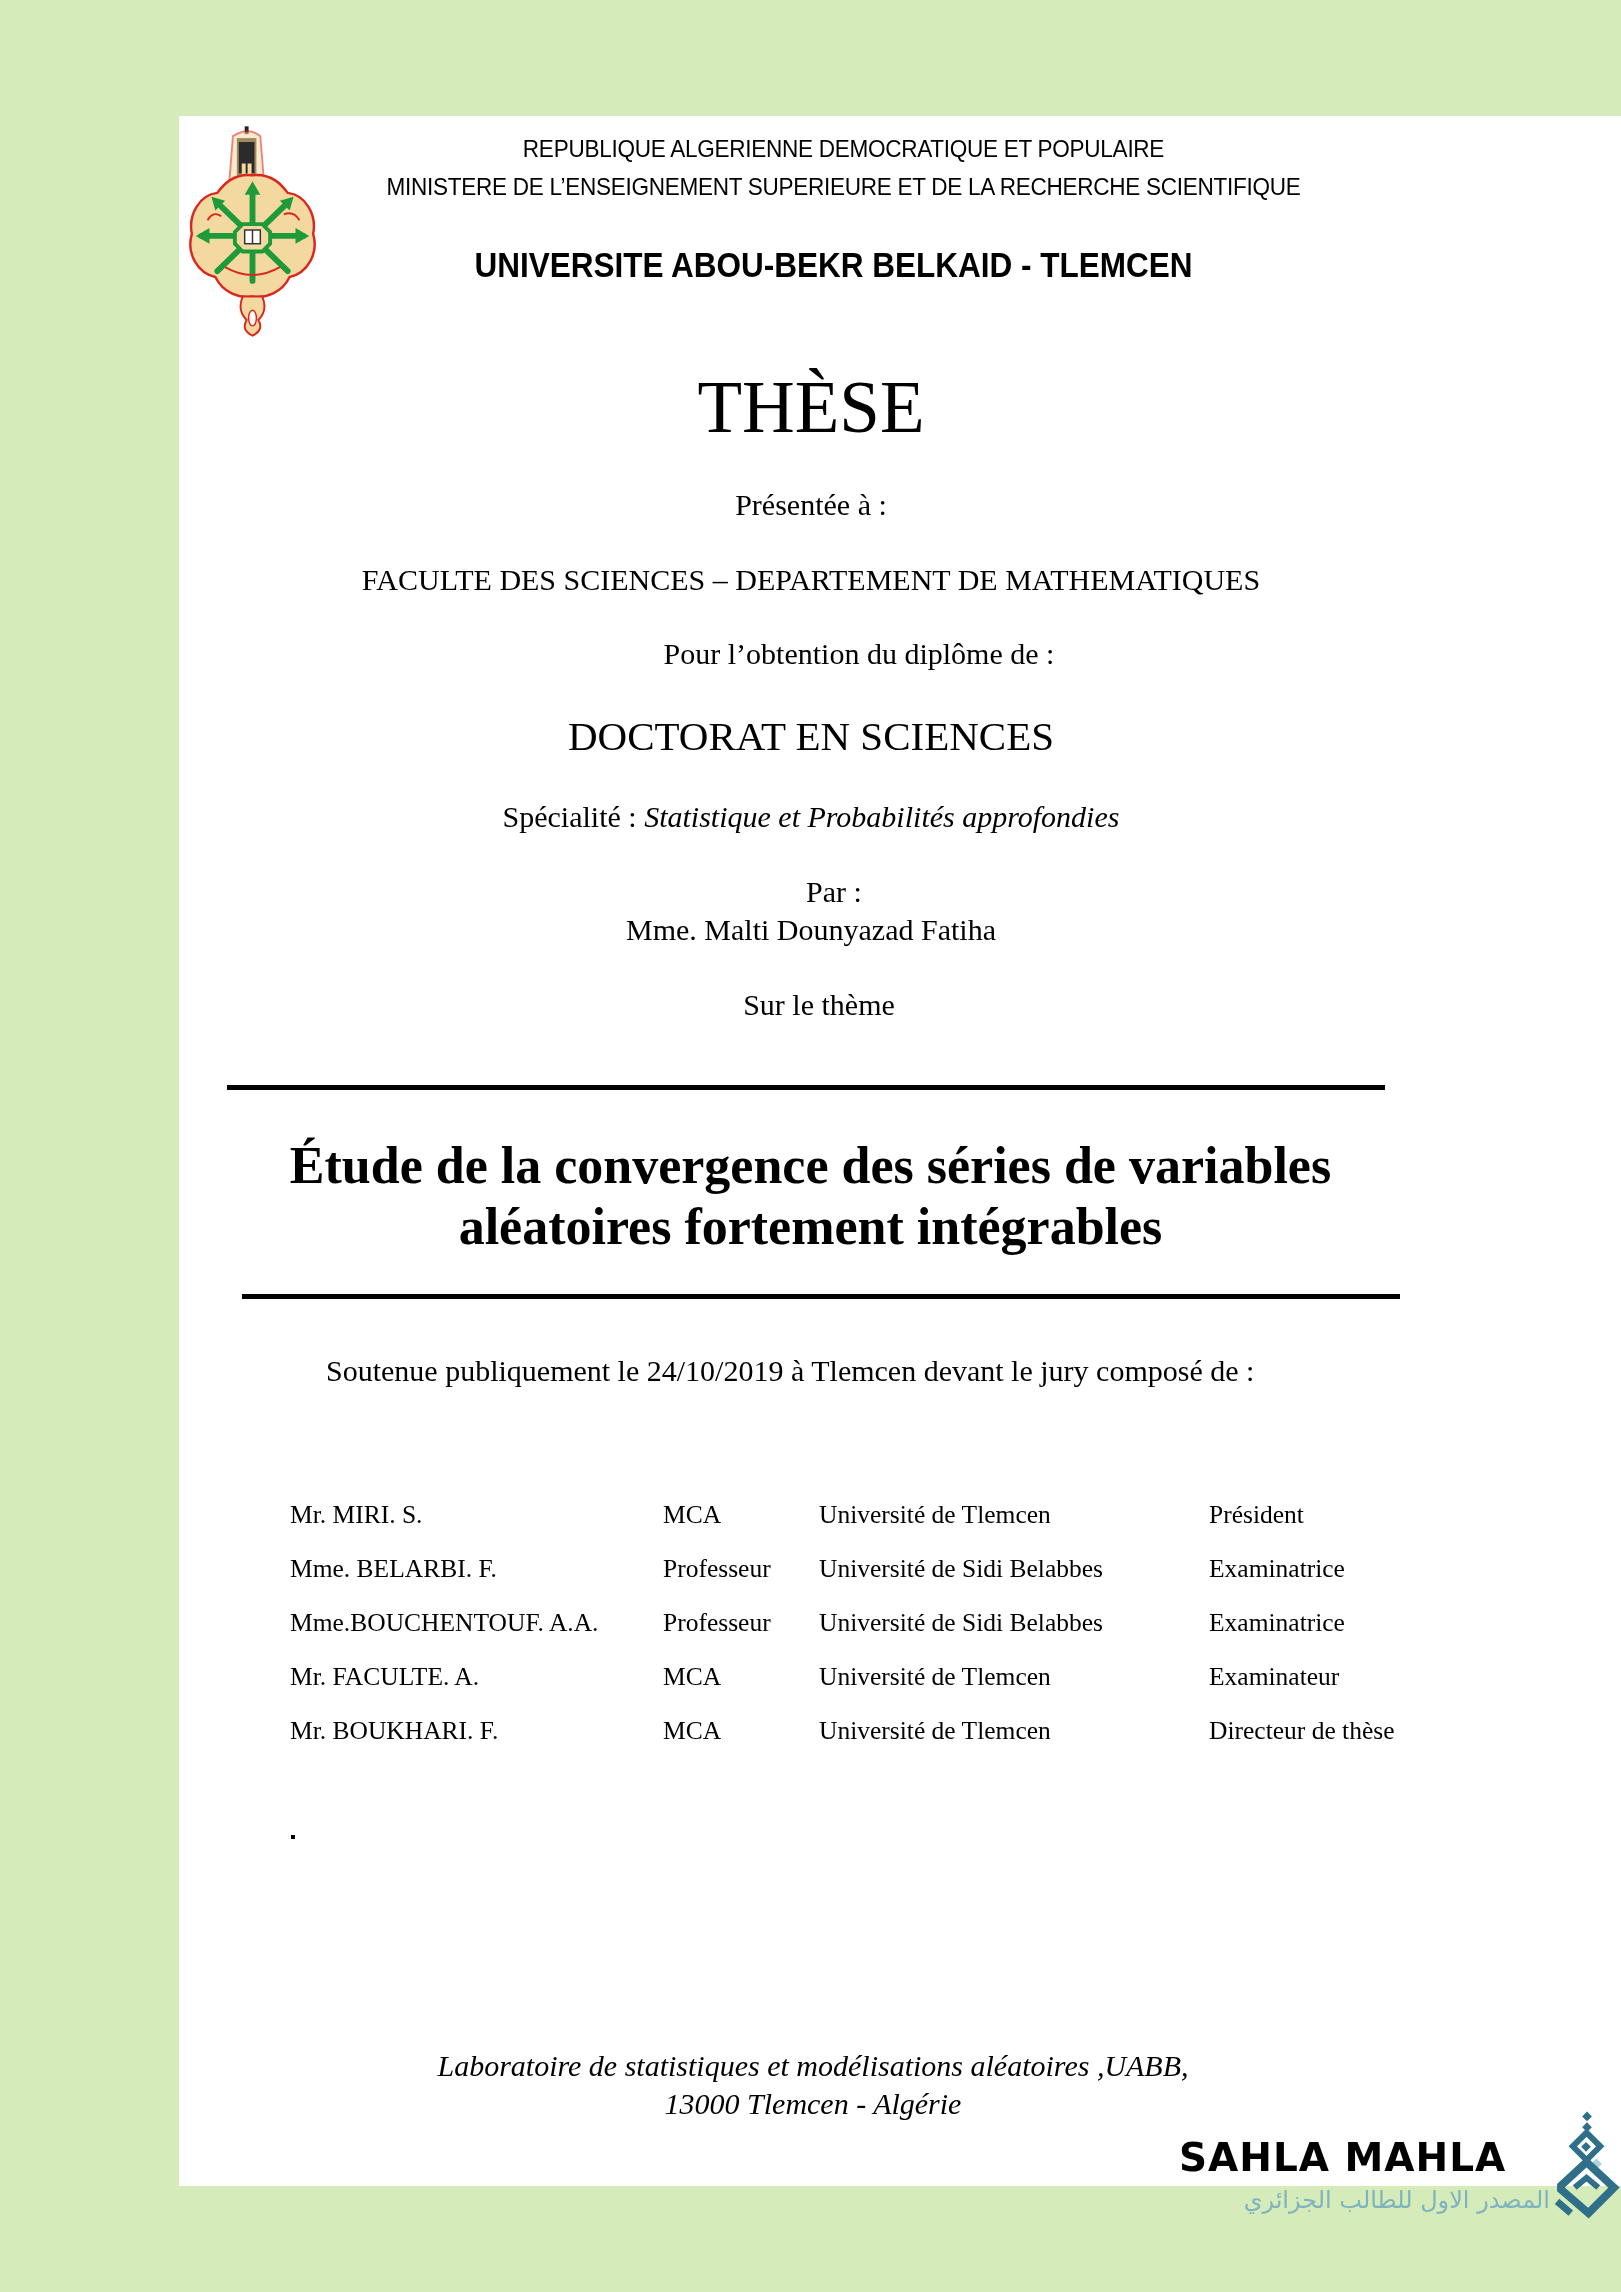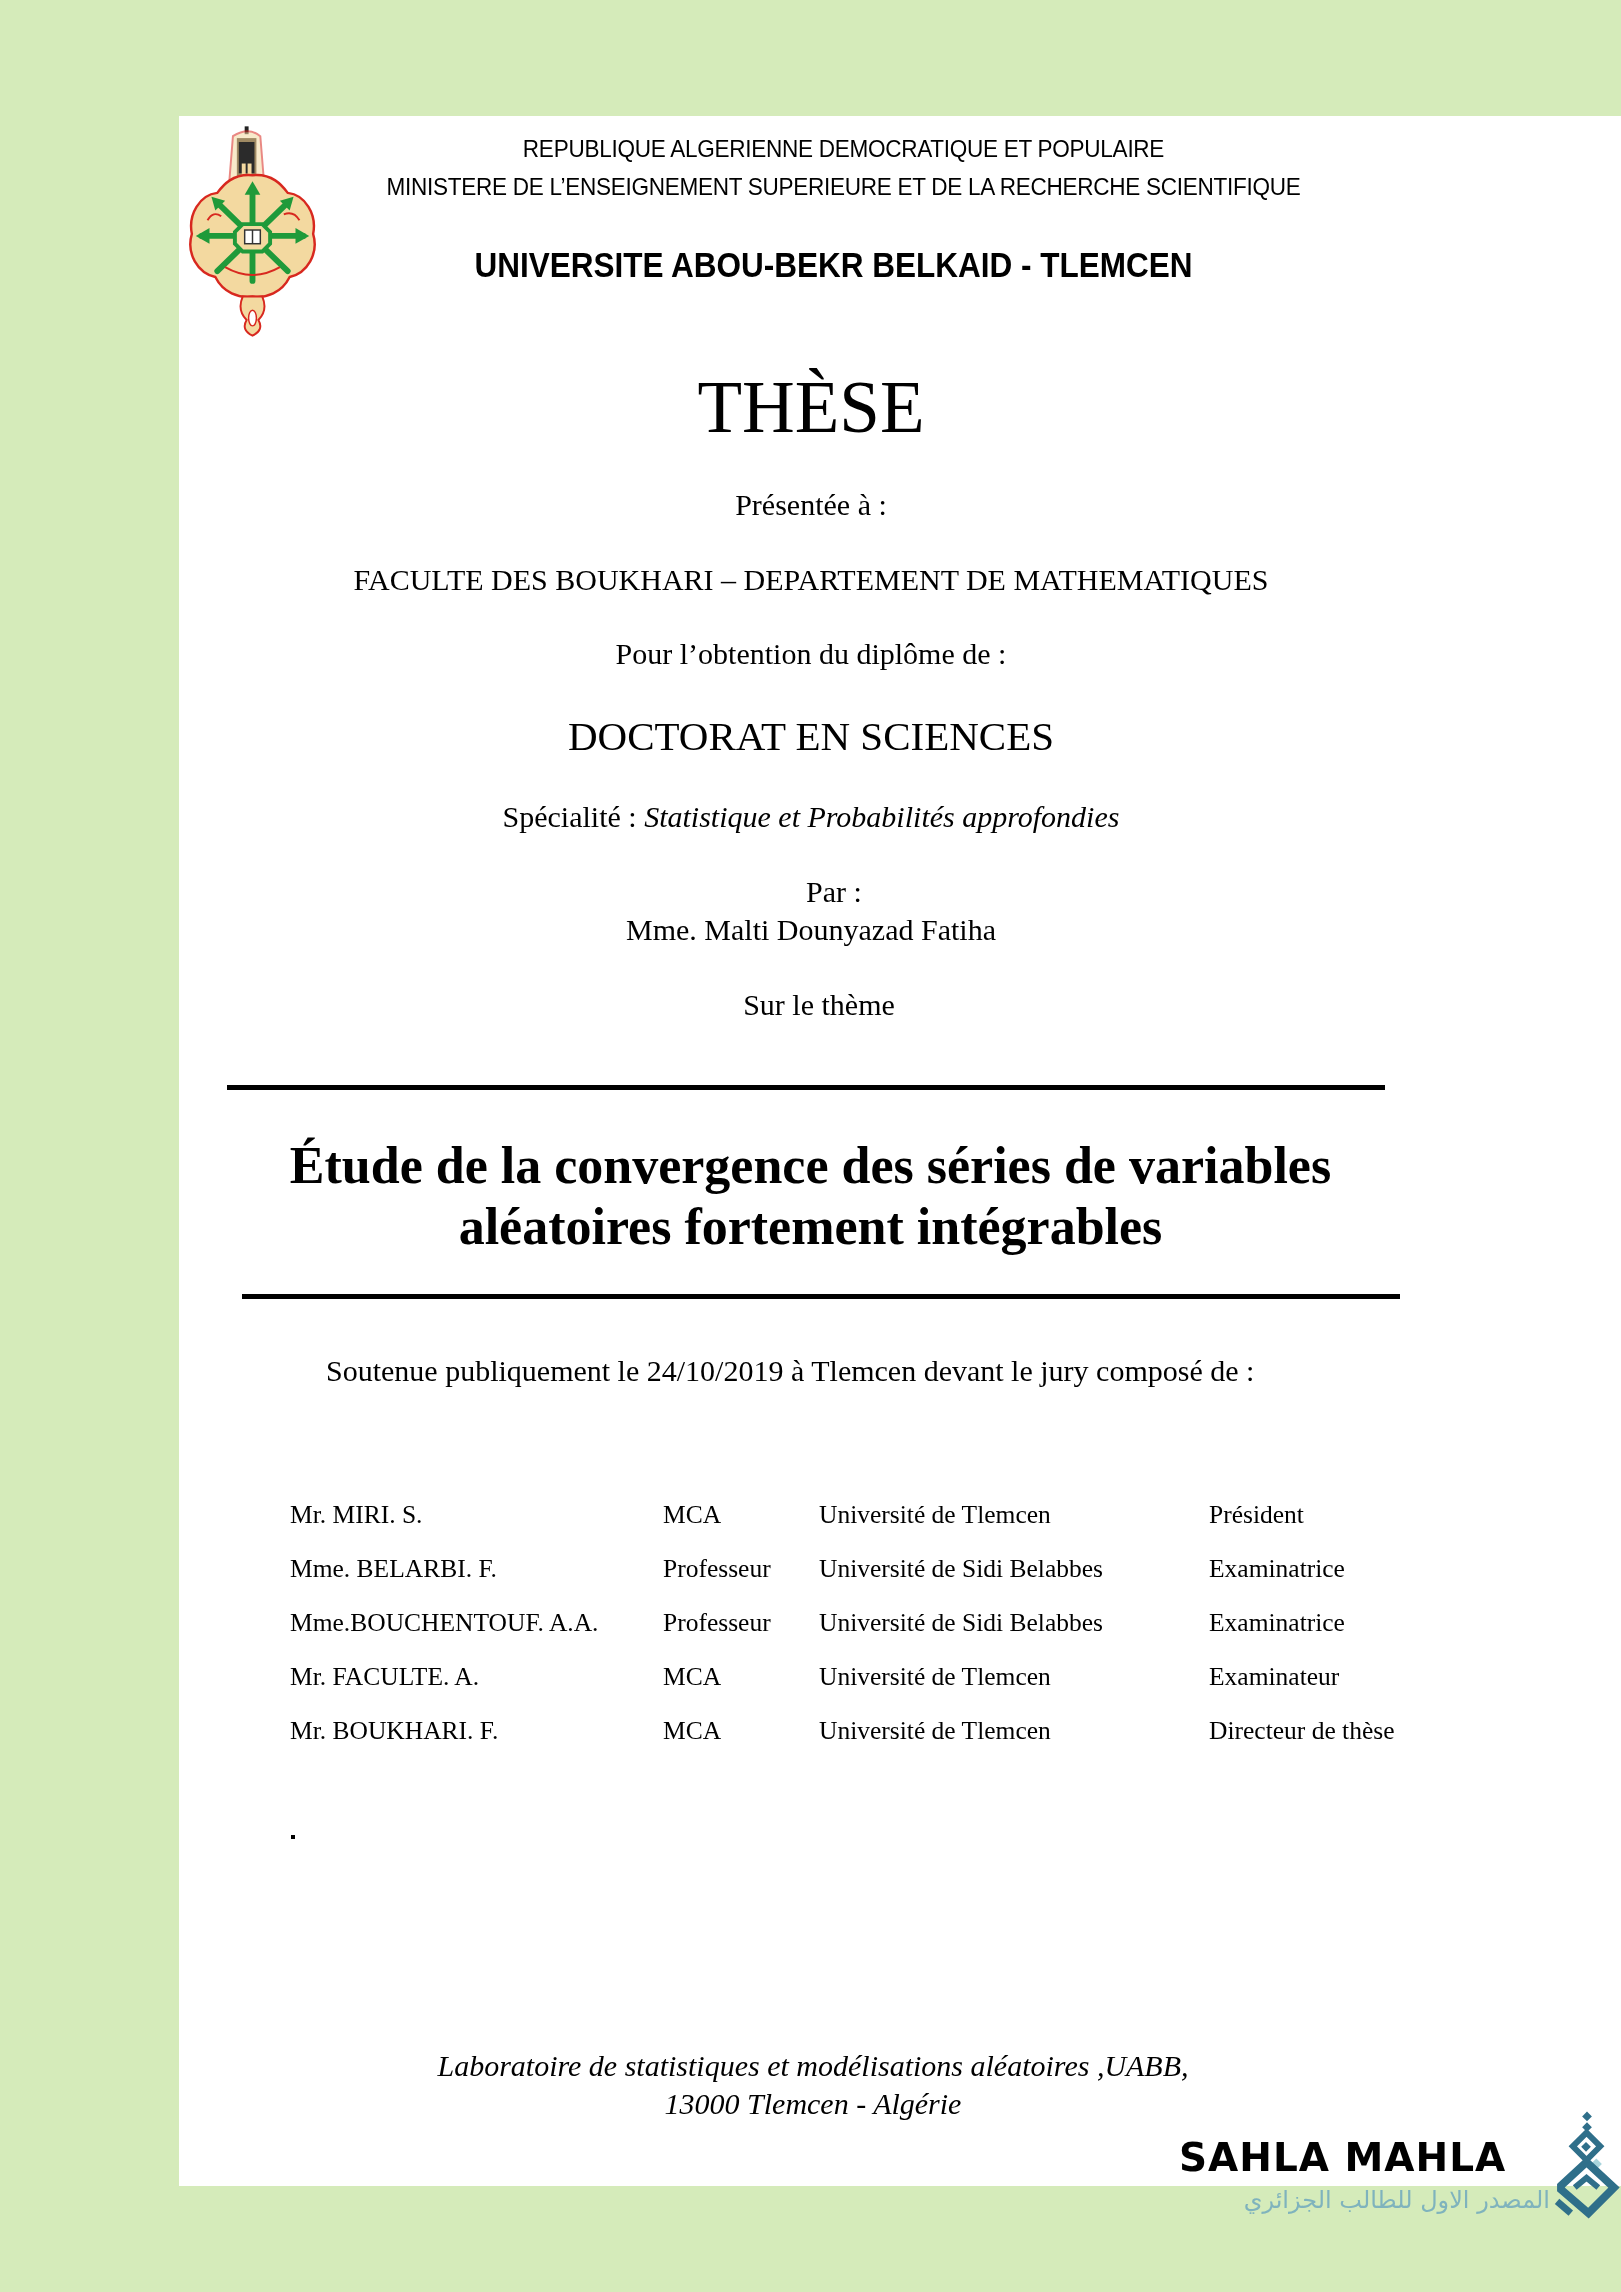--- a/index.html
+++ b/index.html
@@ -162,22 +162,22 @@
     <ellipse cx="68" cy="198" rx="4" ry="8" fill="#fff" stroke="#d8281f" stroke-width="1.5"></ellipse>
   </svg>
 </div>
 
 <div class="center-line hdr" style="top:135px; left:314px; width:1059px;">REPUBLIQUE ALGERIENNE DEMOCRATIQUE ET POPULAIRE</div>
 <div class="center-line hdr" style="top:173px; left:314px; width:1059px;">MINISTERE DE L’ENSEIGNEMENT SUPERIEURE ET DE LA RECHERCHE SCIENTIFIQUE</div>
 <div class="center-line univ" style="top:245px; left:314px; width:1039px;">UNIVERSITE ABOU-BEKR BELKAID - TLEMCEN</div>
 
 <div class="center-line these" style="top:366px; left:179px; width:1264px;text-align:center;">THÈSE</div>
 <div class="center-line body-line" style="top:488px; left:179px; width:1264px;">Présentée à :</div>
-<div class="center-line body-line" style="top:563px; left:179px; width:1264px;">FACULTE DES BOUKHARI – DEPARTEMENT DE MATHEMATIQUES</div>
-<div class="center-line body-line" style="top:637px; left:179px; width:1264px;">Pour l’obtention du diplôme de :</div>
+<div class="center-line body-line" style="top:563px; left:179px; width:1264px;">FACULTE DES SCIENCES – DEPARTEMENT DE MATHEMATIQUES</div>
+<div class="center-line body-line" style="top:637px; left:179px; width:1264px;padding-left:48px;">Pour l’obtention du diplôme de :</div>
 <div class="center-line doctorat" style="top:712px; left:179px; width:1264px;">DOCTORAT EN SCIENCES</div>
 <div class="center-line body-line" style="top:800px; left:179px; width:1264px;">
   <span>Spécialité : </span><i>Statistique et Probabilités approfondies</i>
 </div>
 <div class="center-line body-line" style="top:875px; left:179px; width:1264px;margin-left:23px;">Par :</div>
 <div class="center-line body-line" style="top:913px; left:179px; width:1264px;">Mme. Malti Dounyazad Fatiha</div>
 <div class="center-line body-line" style="top:988px; left:187px; width:1264px;">Sur le thème</div>
 
 <div class="rule" style="left:227px; top:1085px; width:1158px;"></div>
 <div class="center-line title" style="top:1135px; left:225px; width:1171px;">Étude de la convergence des séries de variables</div>

